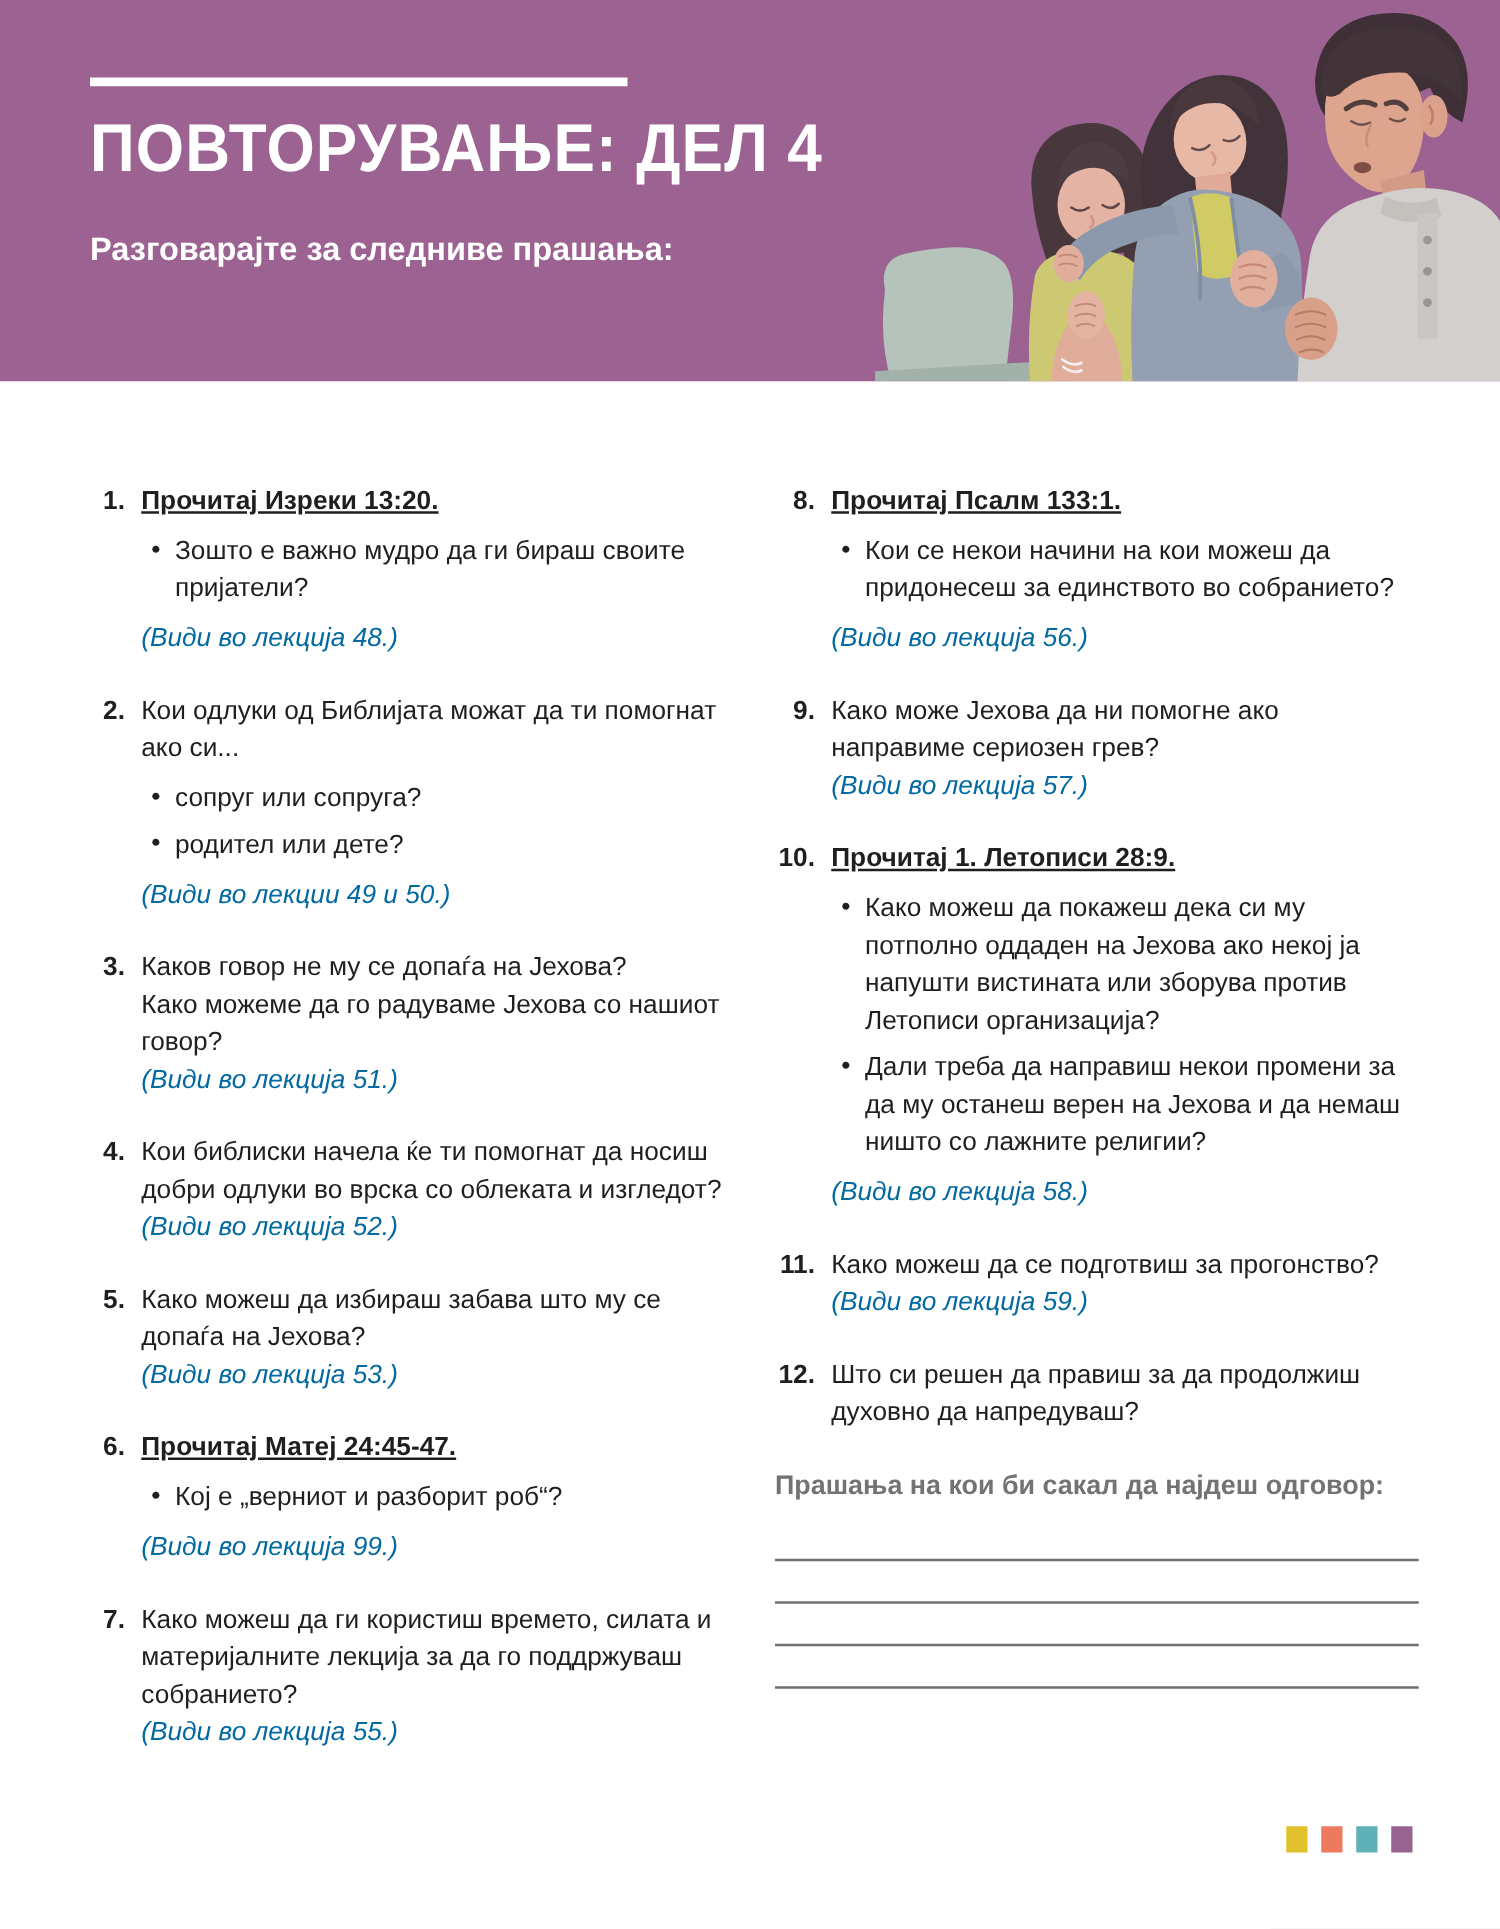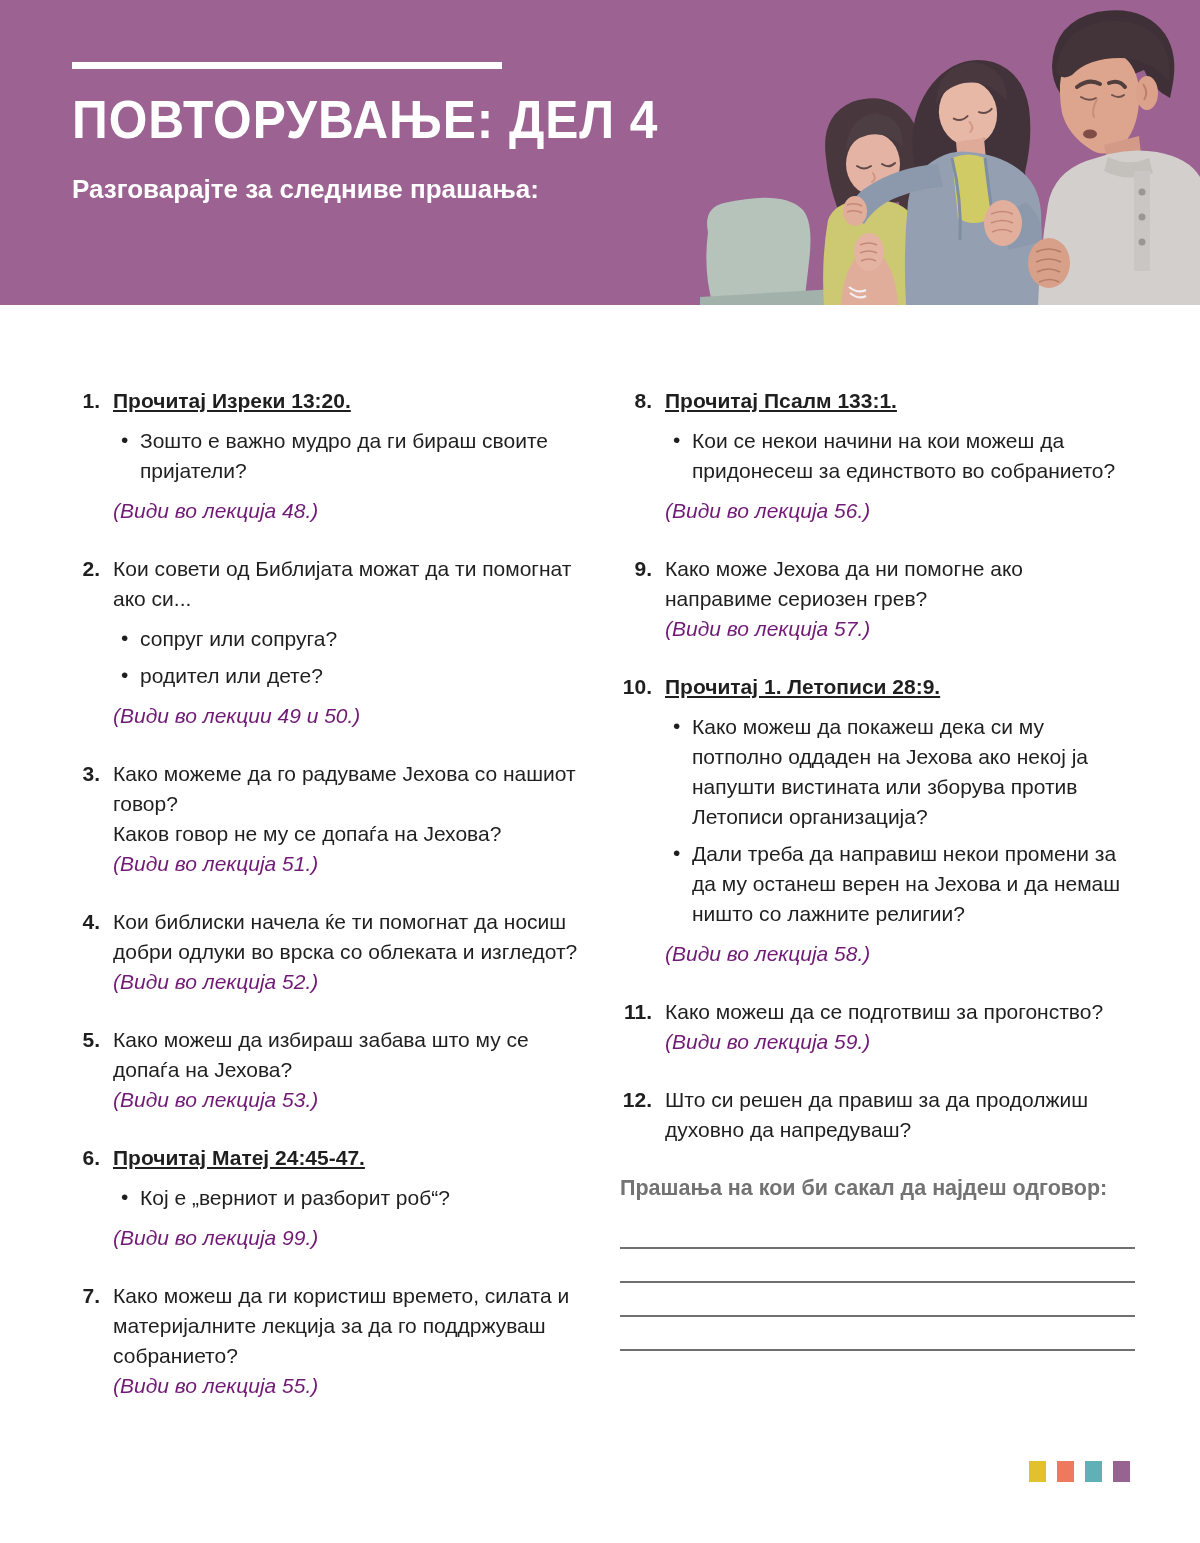--- a/index.html
+++ b/index.html
@@ -12,21 +12,21 @@
 
   
   .header { position:absolute; left:0; top:0; width:1200px; height:305px; background:#9c6291; }
   .header-rule { position:absolute; left:72px; top:62px; width:430px; height:7px; background:#ffffff; }
   .header-title {
     position:absolute; left:72px; top:90px; color:#ffffff;
     font-size:54px; font-weight:700; letter-spacing:1px; white-space:nowrap;
     transform:scaleX(.92); transform-origin:left top; line-height:1.1;
   }
   .header-subtitle {
-    position:absolute; left:72px; top:174px; color:#ffffff;
+    position:absolute; left:72px; top:184px; color:#ffffff;
     font-size:26px; font-weight:700; white-space:nowrap;
   }
   .header-illustration { position:absolute; right:0; top:0; width:500px; height:305px; }
 
   
   .content { position:absolute; left:82px; top:386px; width:1053px; display:flex; }
   .col-left  { width:508px; margin-right:30px; }
   .col-right { width:515px; }
 
   .question { display:flex; margin-bottom:28px; }
@@ -34,21 +34,21 @@
     flex:none; font-size:21px; line-height:30px; font-weight:700;
     text-align:right; color:#1f1f1f;
   }
   .col-left  .q-num { width:18px; margin-right:13px; }
   .col-right .q-num { width:32px; margin-right:13px; }
   .q-body { flex:1; font-size:21px; line-height:30px; color:#1f1f1f; }
   .q-text.q-bold { font-weight:700;text-decoration:underline; }
   .q-bullets { margin-top:10px; list-style:none; }
   .q-bullet { position:relative; padding-left:27px; margin-bottom:7px; }
   .q-marker { position:absolute; left:8px; top:-1px; }
-  .q-ref { color:#701a75; font-style:italic; }
+  .q-ref { color:#0369a1; font-style:italic; }
   .q-ref-gap { margin-top:10px; }
 
   
   .notes-heading { font-size:21.5px; line-height:30px; font-weight:700; color:#737373; margin-top:2px; }
   .write-lines { margin-top:12px; }
   .write-line { height:34px; border-bottom:2px solid #707070; }
 
   
   .palette { position:absolute; left:1029px; top:1461px; display:flex; gap:11px; }
   .swatch { width:17px; height:21px; }
@@ -137,33 +137,33 @@
             <div class="q-text q-bold">Прочитај Изреки 13:20.</div>
             <div class="q-bullets">
               <div class="q-bullet"><span class="q-marker">•</span><span class="q-bullet-text">Зошто е важно мудро да ги бираш своите пријатели?</span></div>
             </div>
             <div class="q-ref q-ref-gap">(Види во лекција 48.)</div>
           </div>
         </div>
         <div class="question">
           <div class="q-num">2.</div>
           <div class="q-body">
-            <div class="q-text">Кои совети од Библијата можат да ти помогнат ако си...</div>
+            <div class="q-text">Кои одлуки од Библијата можат да ти помогнат ако си...</div>
             <div class="q-bullets">
               <div class="q-bullet"><span class="q-marker">•</span><span class="q-bullet-text">сопруг или сопруга?</span></div>
               <div class="q-bullet"><span class="q-marker">•</span><span class="q-bullet-text">родител или дете?</span></div>
             </div>
             <div class="q-ref q-ref-gap">(Види во лекции 49 и 50.)</div>
           </div>
         </div>
         <div class="question">
           <div class="q-num">3.</div>
           <div class="q-body">
+            <div class="q-text">Каков говор не му се допаѓа на Јехова?</div>
             <div class="q-text">Како можеме да го радуваме Јехова со нашиот говор?</div>
-            <div class="q-text">Каков говор не му се допаѓа на Јехова?</div>
             <div class="q-ref">(Види во лекција 51.)</div>
           </div>
         </div>
         <div class="question">
           <div class="q-num">4.</div>
           <div class="q-body">
             <div class="q-text">Кои библиски начела ќе ти помогнат да носиш добри одлуки во врска со облеката и изгледот?</div>
             <div class="q-ref">(Види во лекција 52.)</div>
           </div>
         </div>

